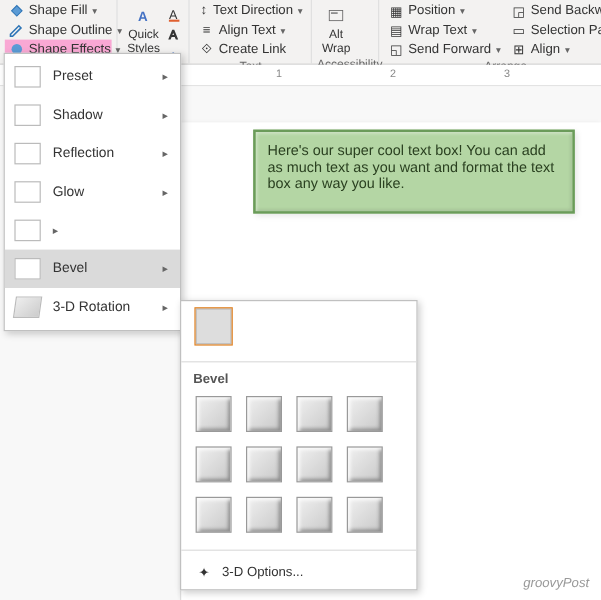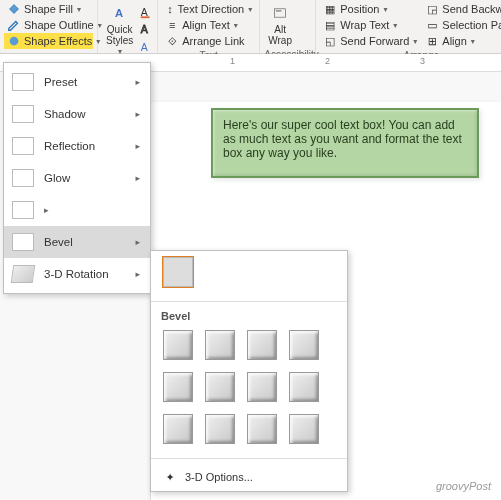--- a/index.html
+++ b/index.html
@@ -3,30 +3,30 @@
 <meta charset="utf-8">
 <style>
 *{box-sizing:border-box;margin:0;padding:0;font-family:"Segoe UI",Arial,sans-serif}
 body{width:501px;height:500px;background:#fff;position:relative;overflow:hidden;font-size:11px;color:#333}
 .ribbon{background:#f3f2f1;border-bottom:1px solid #d0d0d0;height:54px;display:flex;position:relative}
 .rgroup{border-right:1px solid #e0e0e0;display:flex;flex-direction:column;height:100%;padding:1px 4px 0}
 .rgroup-body{flex:1;display:flex;gap:2px}
 .rgroup-label{text-align:center;font-size:10px;color:#666;padding:1px 0}
 .rbtn{display:flex;align-items:center;gap:3px;padding:1px 3px;font-size:11px;color:#333;white-space:nowrap;cursor:pointer}
 .rbtn.big{flex-direction:column;gap:1px;padding:2px 4px;font-size:10px;text-align:center}
-.rbtn.sel{background:#fde047}
+.rbtn.sel{background:#f9a8d4}
 .ic{width:14px;height:14px;display:inline-flex;align-items:center;justify-content:center}
 .caret{font-size:8px;color:#666;margin-left:1px}
 .col{display:flex;flex-direction:column;gap:0}
 .ruler{height:18px;background:#fff;border-bottom:1px solid #ddd;position:relative;font-size:9px;color:#888}
 .ruler-tick{position:absolute;top:2px}
 .doc{background:#f8f8f8;height:428px;position:relative;padding-top:30px}
 .page{background:#fff;margin:0 0 0 150px;height:100%;border-left:1px solid #ddd;box-shadow:-1px 0 3px rgba(0,0,0,.05);position:relative}
 .textbox{position:absolute;left:60px;top:6px;width:268px;height:70px;background:#b4d6a4;border:2px solid #6b9b5a;padding:8px 10px;font-size:12px;color:#2a4020;box-shadow:inset 1px 1px 3px rgba(255,255,255,.5),inset -1px -1px 3px rgba(0,0,0,.15),2px 2px 5px rgba(0,0,0,.1)}
-.menu{position:absolute;left:3px;top:62px;width:148px;background:#fff;border:1px solid #c0c0c0;box-shadow:2px 2px 6px rgba(0,0,0,.2);padding:3px 0;z-index:10}
+.menu{position:absolute;left:3px;top:44px;width:148px;background:#fff;border:1px solid #c0c0c0;box-shadow:2px 2px 6px rgba(0,0,0,.2);padding:3px 0;z-index:10}
 .mitem{display:flex;align-items:center;padding:7px 6px;cursor:pointer;position:relative}
 .mitem.hov{background:#dadada}
 .mthumb{width:22px;height:18px;border:1px solid #bbb;background:#fff;margin-right:10px;margin-left:2px}
 .mlabel{flex:1;font-size:11.5px;color:#333}
 .marrow{font-size:9px;color:#666;margin-right:4px}
 .submenu{position:absolute;left:150px;top:250px;width:198px;background:#fff;border:1px solid #c0c0c0;box-shadow:2px 2px 6px rgba(0,0,0,.2);padding:4px 0 0;z-index:11}
 .sub-h{font-size:11px;font-weight:600;color:#555;padding:4px 10px 6px}
 .sub-row{display:flex;gap:12px;padding:2px 12px 10px}
 .bevel-sw{width:30px;height:30px;background:linear-gradient(135deg,#f0f0f0,#c8c8c8);border:1px solid #999;cursor:pointer;box-shadow:inset 2px 2px 3px rgba(255,255,255,.8),inset -2px -2px 3px rgba(0,0,0,.3)}
 .bevel-sw.flat{background:#e8e8e8;box-shadow:none;border:1px solid #bbb}
@@ -111,21 +111,21 @@
           <span>Text Direction</span>
           <span class="caret">▾</span>
         </div>
       <div class="rbtn">
           <span class="ic">≡</span>
           <span>Align Text</span>
           <span class="caret">▾</span>
         </div>
       <div class="rbtn">
           <span class="ic">⟐</span>
-          <span>Arrange Link</span>
+          <span>Create Link</span>
         </div>
     </div>
     <div class="rgroup-label">Text</div>
   </div>
   <div class="rgroup" style="width:56px">
     <div class="rgroup-body">
       <div class="rbtn big">
           <span class="ic" style="width:20px;height:20px">
             <svg viewBox="0 0 20 20">
               <rect x="2" y="4" width="16" height="12" fill="none" stroke="#666"></rect>

